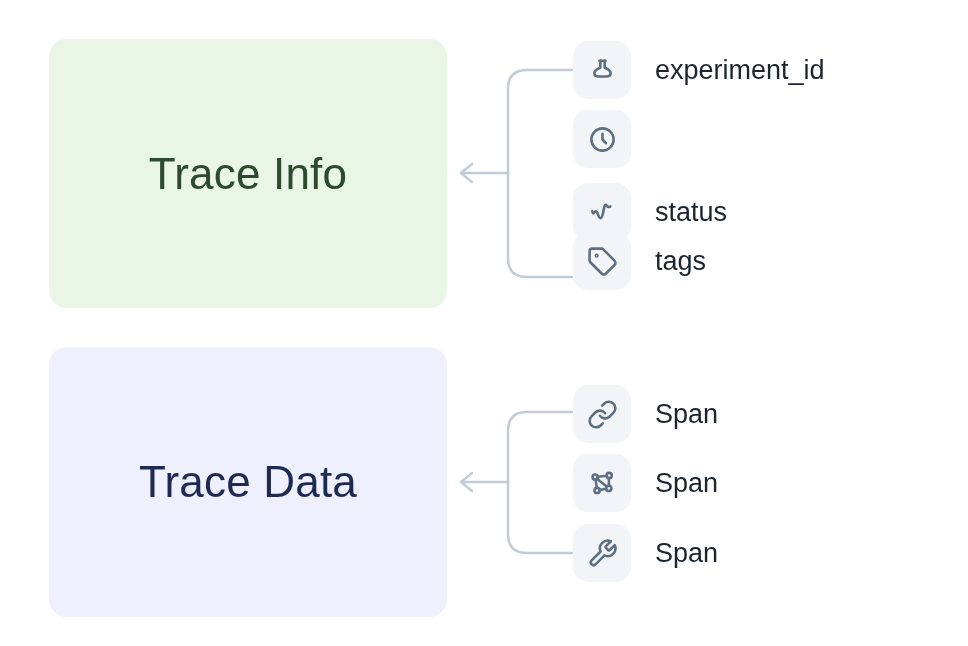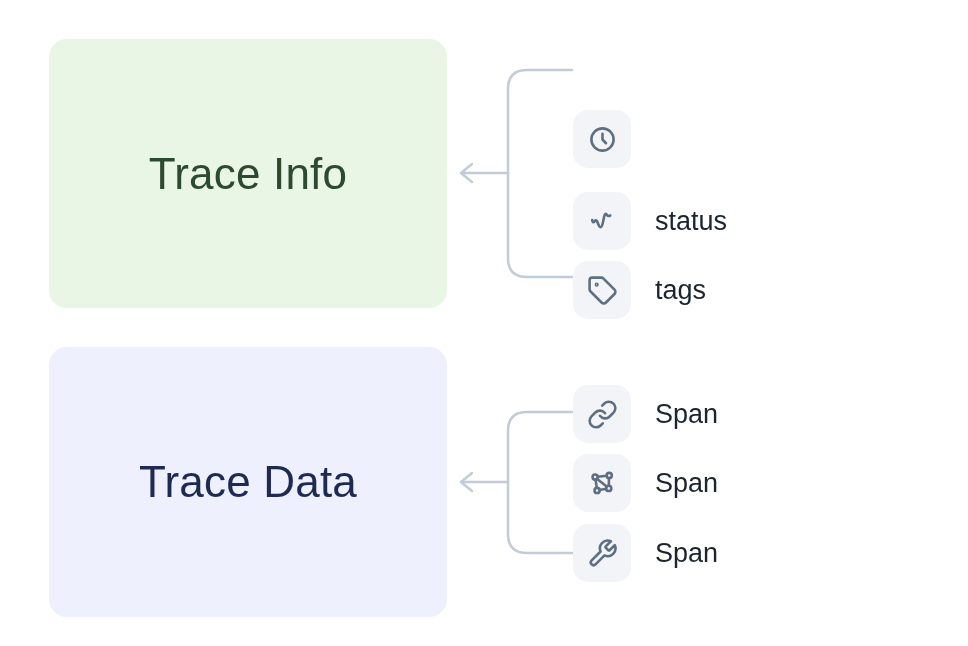--- a/index.html
+++ b/index.html
@@ -103,40 +103,49 @@
   </svg>
 
   <div class="box box1" style="background: rgb(233, 245, 229);">
     <span class="box-title" style="color: rgb(44, 74, 46);">Trace Info</span>
   </div>
 
   <div class="box box2" style="background: rgb(238, 240, 253);">
     <span class="box-title" style="color: rgb(31, 42, 82);">Trace Data</span>
   </div>
 
+  <div class="row" style="top:41px">
+    <div class="tile">
+      <svg viewBox="0 0 24 24">
+        <path d="M9.6 4.4 h4.8"></path>
+        <path d="M13.7 4.4 v5.4 c2.9 1 4.6 2.5 4.6 4.4 0 1.4-1.1 2.4-2.6 2.4 H8.3 c-1.5 0-2.6-1-2.6-2.4 0-1.9 1.7-3.4 4.6-4.4 V4.4"></path>
+      </svg>
+    </div>
+    <span class="item-label">experiment_id</span>
+  </div>
 
   <div class="row" style="top:110px">
     <div class="tile">
       <svg viewBox="0 0 24 24">
         <circle cx="12" cy="12" r="8.6"></circle>
         <path d="M12 7.6 V12 L14.7 14.9"></path>
       </svg>
     </div>
   </div>
 
-  <div class="row" style="top:192px">
+  <div class="row" style="top:183px">
     <div class="tile">
       <svg viewBox="0 0 24 24">
         <path d="M4 10.8 C4.3 12.6 5.1 13.1 5.8 11.9 C6.4 10.8 7.2 10.6 7.8 11.9 C8.7 13.9 9.3 16.3 10.4 16.4 C11.3 16.5 11.9 14.7 12.4 12.4 L13.3 8.1 C13.7 6.2 14.5 5.6 15.3 6.7 C16.1 7.8 17 8.2 18 7.3"></path>
       </svg>
     </div>
     <span class="item-label">status</span>
   </div>
 
-  <div class="row" style="top:261px">
+  <div class="row" style="top:232px">
     <div class="tile">
       <svg viewBox="0 0 24 24">
         <path d="M12.586 2.586A2 2 0 0 0 11.172 2H4a2 2 0 0 0-2 2v7.172a2 2 0 0 0 .586 1.414l8.704 8.704a2.426 2.426 0 0 0 3.42 0l6.58-6.58a2.426 2.426 0 0 0 0-3.42z"></path>
         <circle cx="7.5" cy="7.5" r="0.6"></circle>
       </svg>
     </div>
     <span class="item-label">tags</span>
   </div>
 
   <div class="row" style="top:385px">

